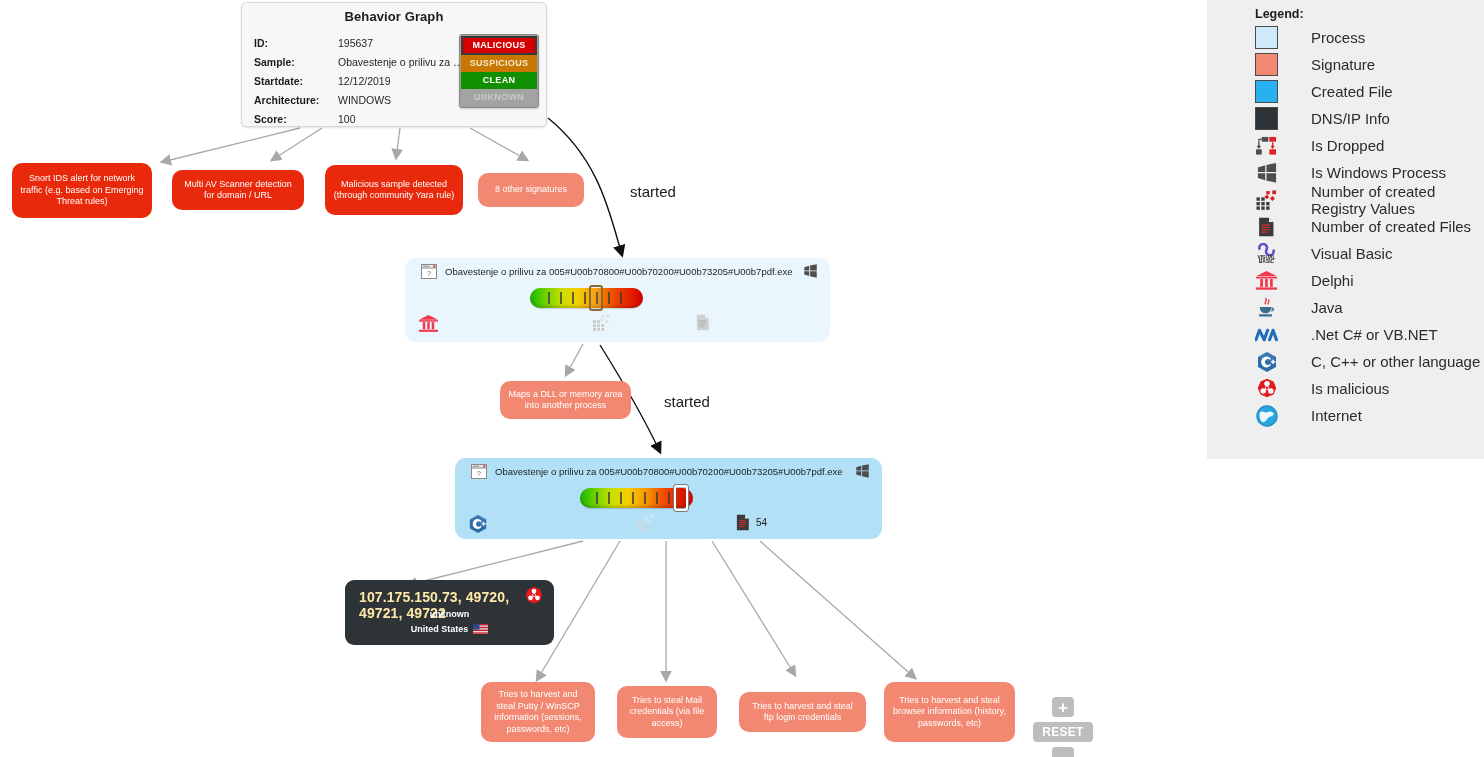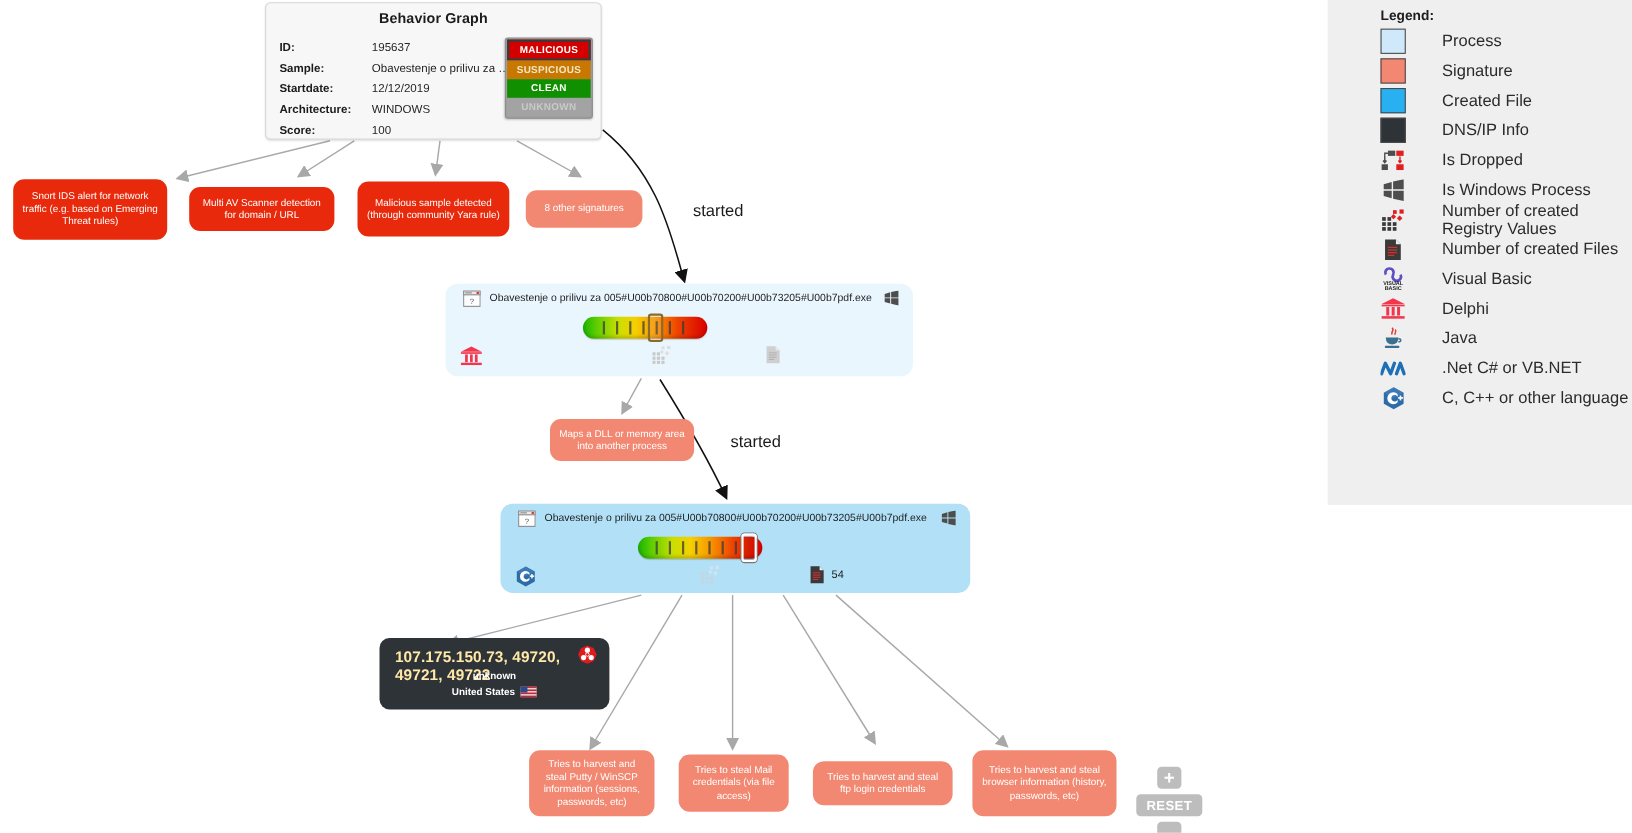--- a/index.html
+++ b/index.html
@@ -565,21 +565,45 @@
           <path d="M11,1 L20,6 L20,16 L11,21 L2,16 L2,6 z" fill="#2d6ca8"></path>
           <path d="M11,1 L20,6 L11,11 L2,6 z" fill="#4a86c0" opacity=".55"></path>
           <path d="M14.6,7.4 A5.4,5.4 0 1 0 14.6,14.6 L14.6,12.2 A3,3 0 1 1 14.6,9.8 z" fill="#ffffff"></path>
           <rect x="15" y="10" width="4.4" height="1.5" fill="#ffffff"></rect>
           <rect x="16.4" y="8.6" width="1.5" height="4.4" fill="#ffffff"></rect>
         </svg>
       </span>
       <span class="legend-label">C, C++ or other language</span>
     </div>
 
-
+    <div class="legend-item">
+      <span class="legend-swatch">
+        <svg width="22" height="22" viewBox="0 0 22 22">
+          <path d="M11,0.8 L17.5,3.6 L20.2,10 L17.5,16.4 L11,19.2 L4.5,16.4 L1.8,10 L4.5,3.6 z" fill="#e01b1b"></path>
+          <circle cx="11" cy="10" r="2.1" fill="#fff"></circle>
+          <circle cx="11" cy="5.6" r="2.7" fill="#fff"></circle>
+          <circle cx="7.2" cy="13" r="2.7" fill="#fff"></circle>
+          <circle cx="14.8" cy="13" r="2.7" fill="#fff"></circle>
+          <circle cx="11" cy="10" r="1.3" fill="#e01b1b"></circle>
+        </svg>
+      </span>
+      <span class="legend-label">Is malicious</span>
+    </div>
+
+    <div class="legend-item">
+      <span class="legend-swatch">
+        <svg width="22" height="22" viewBox="0 0 22 22">
+          <circle cx="11" cy="11" r="10" fill="#2aa7e0"></circle>
+          <path d="M4,7 C7,5 9,9 12,7 C14,5.6 17,7 18,9 C16,12 14,11 12,13
+                   C10,15 9,18 6,17 C4,15.4 3,11 4,7 z" fill="#ffffff" opacity=".92"></path>
+          <circle cx="11" cy="11" r="10" fill="none" stroke="#1e8fc4" stroke-width="1.4"></circle>
+        </svg>
+      </span>
+      <span class="legend-label">Internet</span>
+    </div>
   </div>
 
   <div class="zoomctl">
     <div class="zc-btn zc-plus">+</div>
     <div class="zc-btn zc-reset">RESET</div>
     <div class="zc-btn zc-minus">–</div>
   </div>
 
 </div>
 

